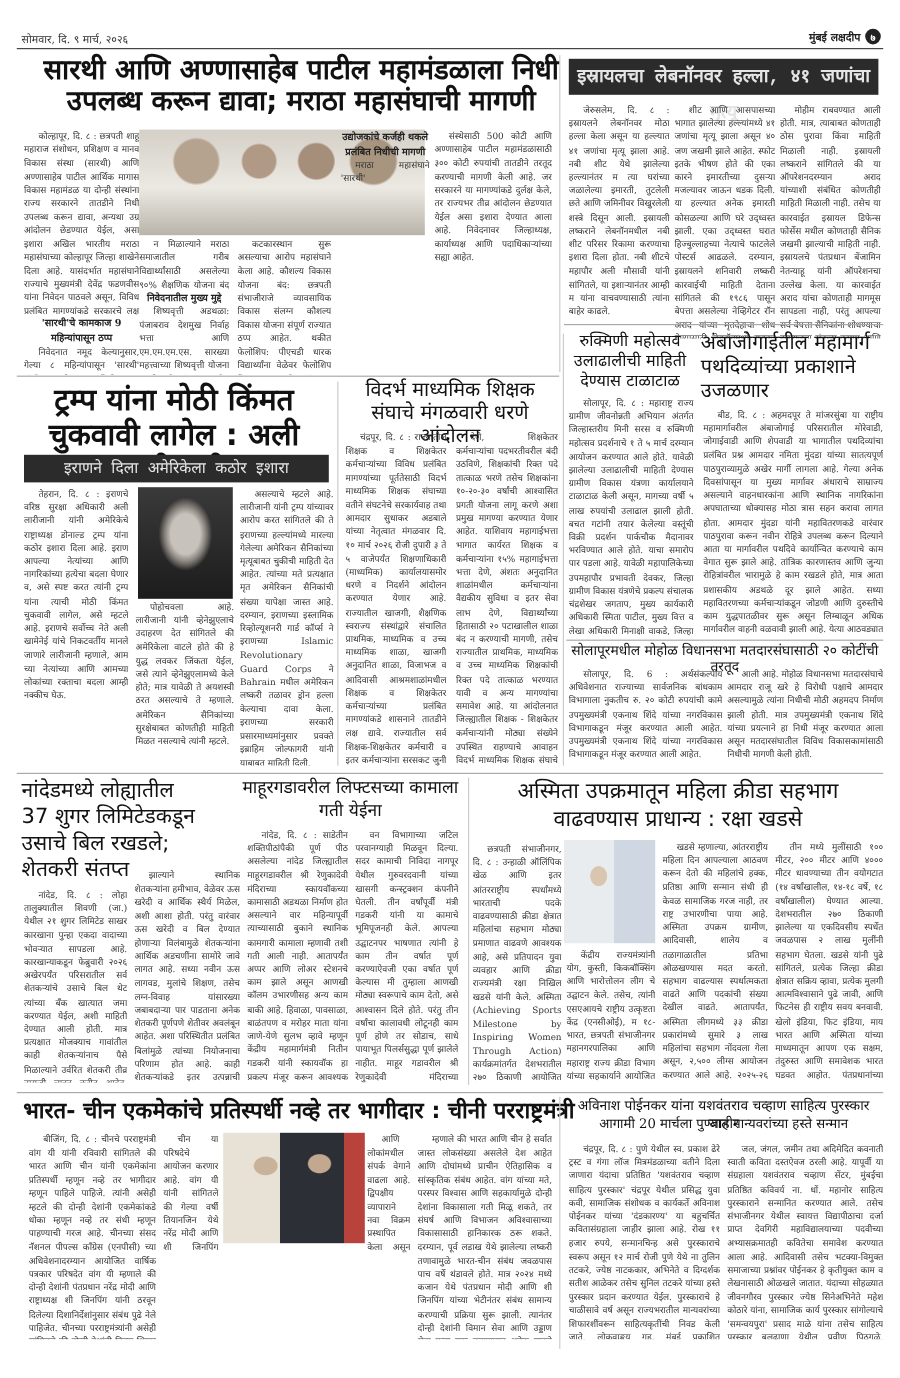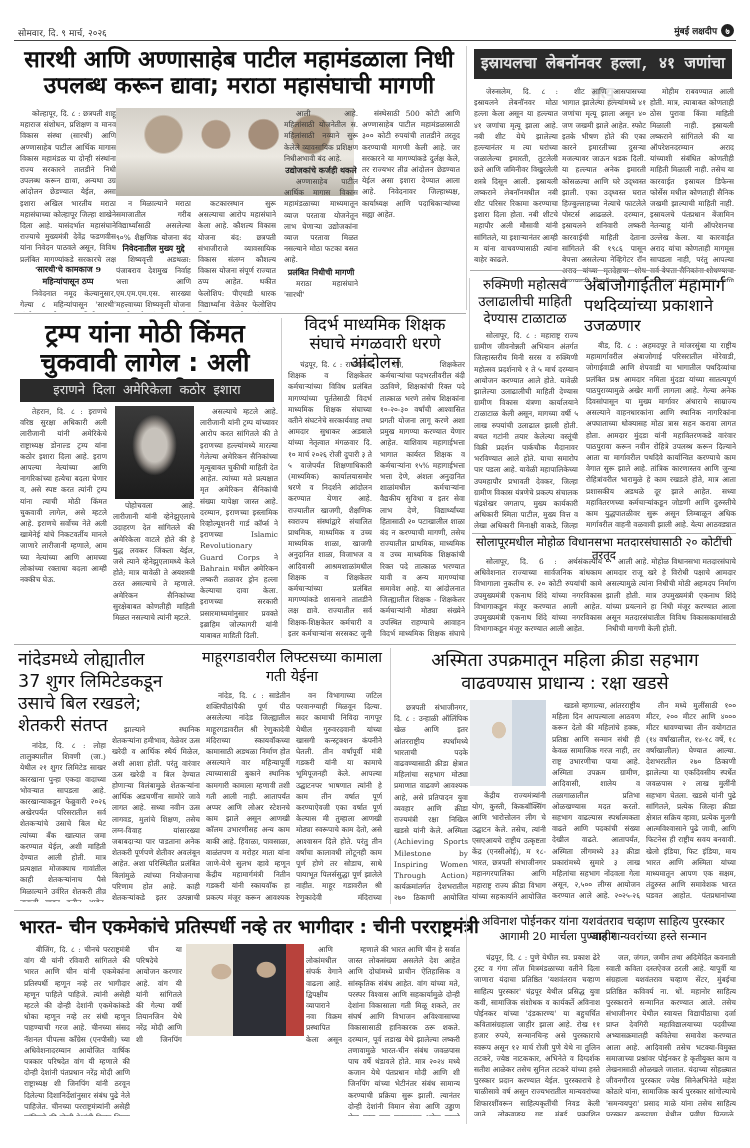--- a/index.html
+++ b/index.html
@@ -40,21 +40,21 @@
 <body>
 
 <div class="abs hdr-date">सोमवार, दि. ९ मार्च, २०२६</div>
 <div class="abs hdr-brand">
   <span>मुंबई लक्षदीप</span>
   <span class="page-badge">७</span>
 </div>
 <div class="abs rule" style="left:14px; top:40px; width:722px;"></div>
 
 <div>
-  <div class="abs headline" style="left:14px; top:46px; width:450px; font-size:23px;">सारथी आणि अण्णासाहेब पाटील महामंडळाला निधी उपलब्ध करून द्यावा; मराठा महासंघाची मागणी</div>
+  <div class="abs headline" style="left:26px; top:46px; width:450px; font-size:23px;">सारथी आणि अण्णासाहेब पाटील महामंडळाला निधी उपलब्ध करून द्यावा; मराठा महासंघाची मागणी</div>
   <div class="abs body-text" style="left:20px; top:108px; width:96px; height:155px;">
       <p>कोल्हापूर, दि. ८ : छत्रपती शाहू महाराज संशोधन, प्रशिक्षण व मानव विकास संस्था (सारथी) आणि अण्णासाहेब पाटील आर्थिक मागास विकास महामंडळ या दोन्ही संस्थांना राज्य सरकारने तातडीने निधी उपलब्ध करून द्यावा, अन्यथा उग्र आंदोलन छेडण्यात येईल, असा इशारा अखिल भारतीय मराठा महासंघाच्या कोल्हापूर जिल्हा शाखेने दिला आहे. यासंदर्भात महासंघाने राज्याचे मुख्यमंत्री देवेंद्र फडणवीस यांना निवेदन पाठवले असून, विविध प्रलंबित मागण्यांकडे सरकारचे लक्ष वेधले आहे.</p>
     </div>
   <div class="abs subhead" style="left:20px; top:263px; width:96px;">'सारथी'चे कामकाज 9 महिन्यांपासून ठप्प</div>
   <div class="abs body-text" style="left:20px; top:288px; width:96px; height:24px;">
       <p>निवेदनात नमूद केल्यानुसार, गेल्या ८ महिन्यांपासून 'सारथी' संस्थेला एकही रुपयाचा निधी</p>
     </div>
 
   <div class="abs photo photo-people" style="left:116px; top:108px; width:238px; height:88px;"></div>
 
@@ -598,23 +598,21 @@
 
 <div class="abs body-text" style="left:285px; top:108px; width:0;"></div>
 
 <div class="abs body-text" style="left:285px; top:108px; width:0;"></div>
 
 <div class="abs body-text" style="left:285px; top:108px; width:0;"></div>
 
 <div class="abs body-text" style="left:285px; top:108px; width:0;"></div>
 
 <div class="abs body-text" style="left:284px; top:108px; width:74px; height:204px;">
-  <p>आली आहे. महिलांसाठी योजनेतील स. महिलांसाठी नव्याने सुरू केलेले व्यावसायिक प्रशिक्षण निधीअभावी बंद आहे.</p>
   <p class="subhead">उद्योजकांचे कर्जही थकले</p>
-  <p>अण्णासाहेब पाटील आर्थिक मागास विकास महामंडळाच्या माध्यमातून व्याज परतावा योजनेतून लाभ घेणाऱ्या उद्योजकांना व्याज परतावा मिळत नसल्याने मोठा फटका बसत आहे.</p>
   <p class="subhead">प्रलंबित निधीची मागणी</p>
   <p>मराठा महासंघाने 'सारथी'</p>
 </div>
 
 <div class="abs body-text" style="left:362px; top:108px; width:98px; height:204px;">
     <p>संस्थेसाठी 500 कोटी आणि अण्णासाहेब पाटील महामंडळासाठी ३०० कोटी रुपयांची तातडीने तरतूद करण्याची मागणी केली आहे. जर सरकारने या मागण्यांकडे दुर्लक्ष केले, तर राज्यभर तीव्र आंदोलन छेडण्यात येईल असा इशारा देण्यात आला आहे. निवेदनावर जिल्हाध्यक्ष, कार्याध्यक्ष आणि पदाधिकाऱ्यांच्या सह्या आहेत.</p>
   </div>
 
 <div class="abs vr" style="left:466px; top:46px; height:264px;"></div>
 

